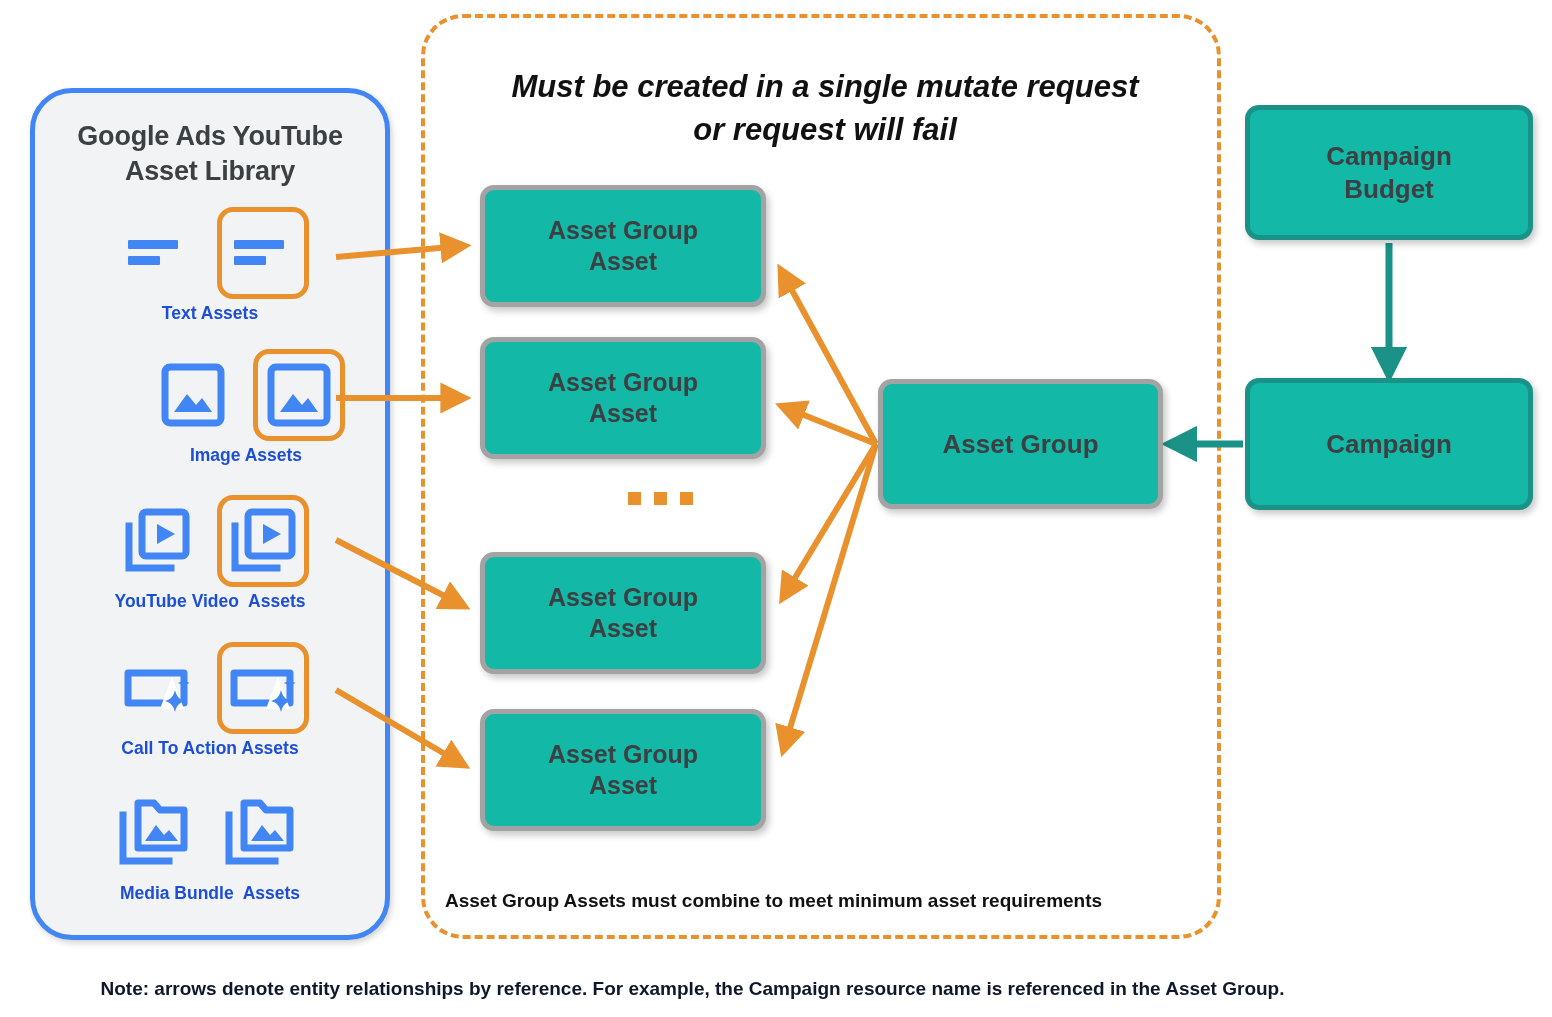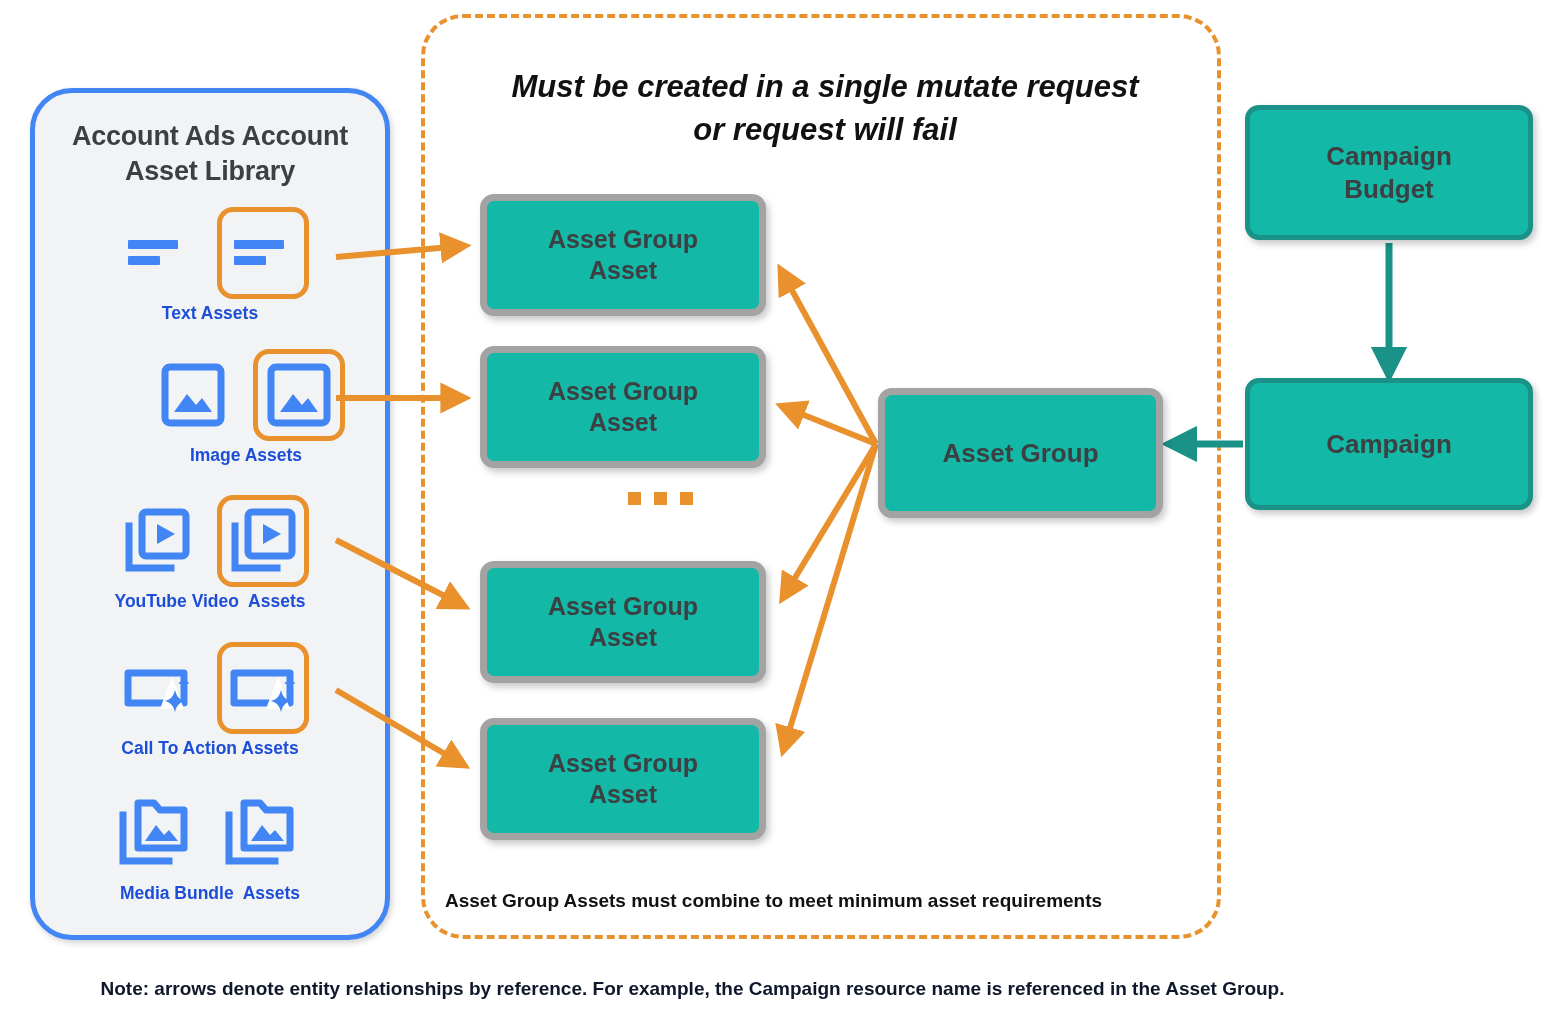--- a/index.html
+++ b/index.html
@@ -143,21 +143,21 @@
     justify-content: center;
     text-align: center;
     border-radius: 14px;
     background: #14b8a6;
     color: #3c4043;
     font-weight: 700;
     line-height: 1.25;
     box-shadow: 3px 4px 7px rgba(0,0,0,0.22);
     z-index: 6;
   }
-  .node.orange { border: 7px solid #a3a3a3; margin-top: 9px; }
+  .node.orange { border: 5px solid #a3a3a3; }
   .node.teal   { border: 5px solid #1a9287; }
 
   .aga { width: 286px; height: 122px; font-size: 25px; left: 480px; }
   #aga-1 { top: 185px; }
   #aga-2 { top: 337px; }
   #aga-3 { top: 552px; }
   #aga-4 { top: 709px; }
 
   #asset-group-node {
     left: 878px; top: 379px;
@@ -241,21 +241,21 @@
   <div id="mutate-container">
     <div id="mutate-title">
       <div>Must be created in a single mutate request</div>
       <div>or request will fail</div>
     </div>
     <div id="mutate-footer">Asset Group Assets must combine to meet minimum asset requirements</div>
   </div>
 
   <div id="asset-library">
     <div id="library-title">
-      <div>Account Ads Account</div>
+      <div>Google Ads YouTube</div>
       <div>Asset Library</div>
     </div>
 
     <div class="asset-row" style="top:110px;">
       <div class="asset-icons">
         <div class="icon-wrap">
           <svg width="62" height="46" viewBox="0 0 62 46">
             <rect x="2" y="10" width="50" height="9" rx="1" fill="#4285f4"></rect>
             <rect x="2" y="26" width="32" height="9" rx="1" fill="#4285f4"></rect>
           </svg>

